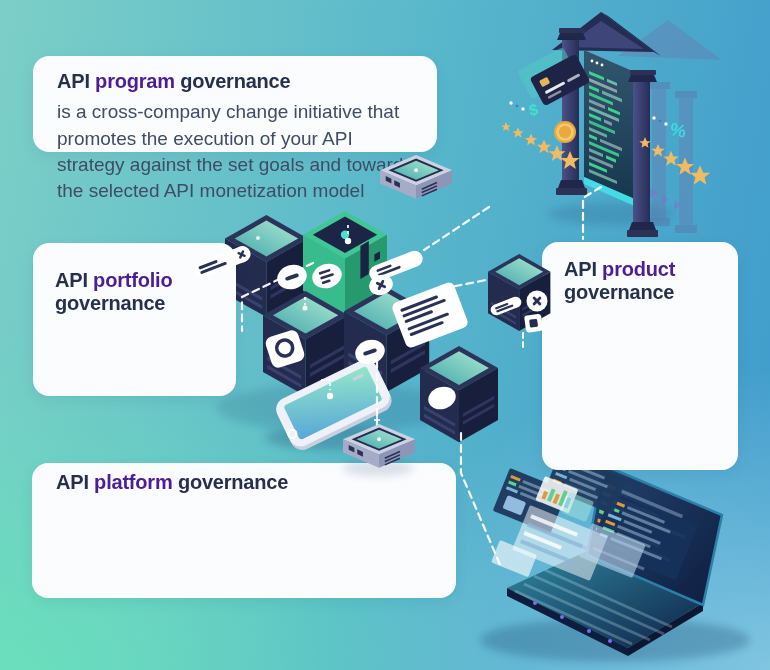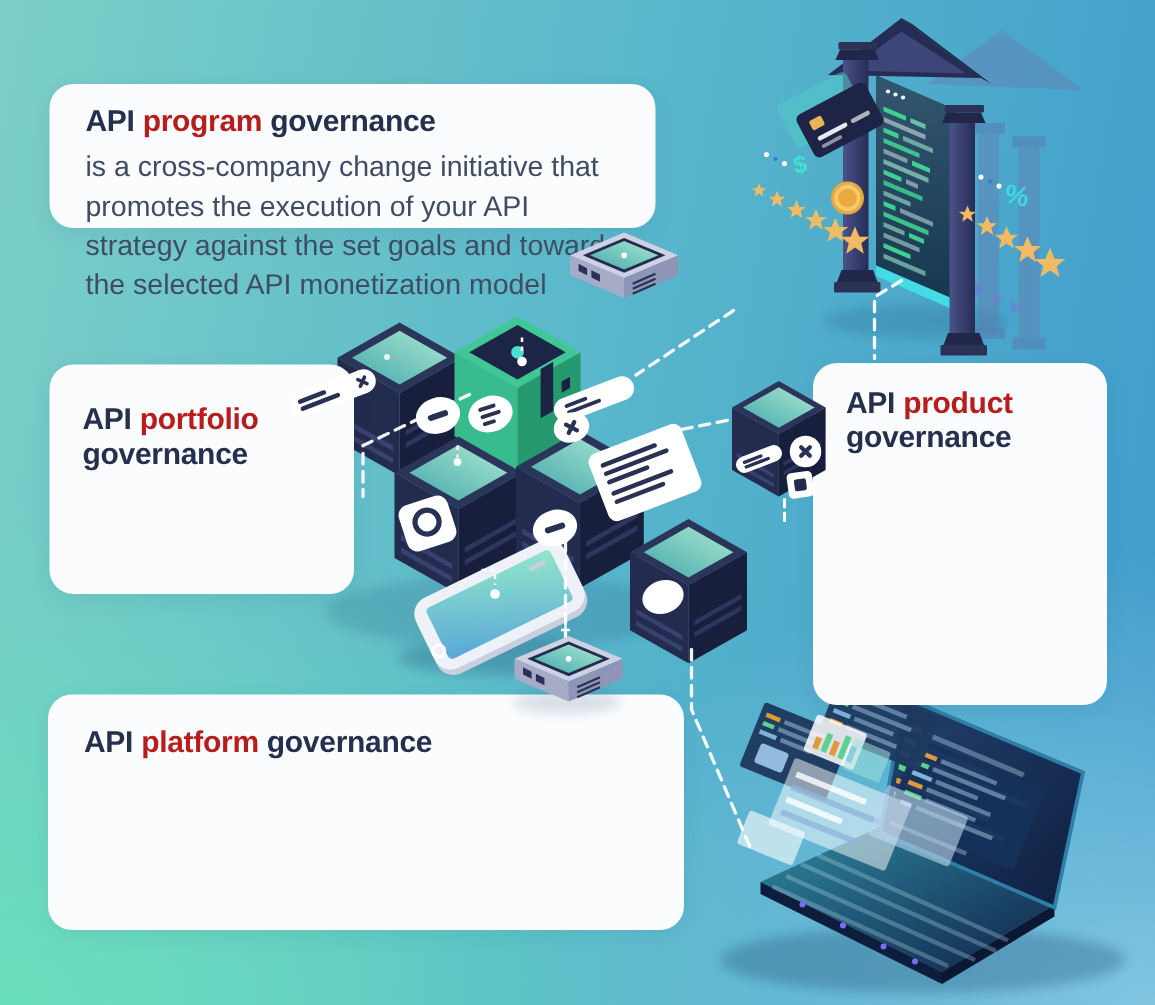--- a/index.html
+++ b/index.html
@@ -9,27 +9,27 @@
       background:
         radial-gradient(95% 75% at 100% 100%, rgba(150,212,232,.75) 0%, rgba(150,212,232,0) 60%),
         radial-gradient(115% 88% at 0% 100%, rgba(105,226,187,.9) 0%, rgba(105,226,187,0) 58%),
         linear-gradient(100deg,#7ccfc7 0%,#58b7cb 50%,#3f9acc 100%);}
   svg.art{position:absolute;left:0;top:0;pointer-events:none;}
   #art-back{z-index:1;}
   #art-front{z-index:4;}
   .card{position:absolute;z-index:2;background:#fbfcfe;border-radius:16px;
         box-shadow:0 4px 14px rgba(25,55,100,.08);box-sizing:border-box;color:#3f4c63;}
   .card h2{margin:0 0 6px;font-size:20px;line-height:1.16;color:#25304d;font-weight:700;letter-spacing:-.2px;}
-  .card h2 .hl{color:#b91c1c;}
+  .card h2 .hl{color:#4c1d95;}
   .card p{margin:0;font-size:19px;line-height:1.39;}
   #card-program{left:33px;top:56px;width:404px;height:96px;padding:14px 24px;}
   #card-portfolio{left:33px;top:243px;width:203px;height:153px;padding:26px 22px;}
   #card-portfolio p,#card-product p{margin-top:10px;}
   #card-product{left:542px;top:242px;width:196px;height:228px;padding:16px 22px;}
-  #card-platform{left:32px;top:463px;width:424px;height:157px;padding:21px 24px;}
+  #card-platform{left:32px;top:463px;width:424px;height:135px;padding:8px 24px;}
 </style>
 </head>
 <body>
 
 <div class="stage">
   <div class="bg"></div>
 
   <svg id="art-back" class="art" width="770" height="670" viewBox="0 0 770 670">
     <defs>
       <linearGradient id="scrTeal" x1="0" y1="1" x2="1" y2="0">

